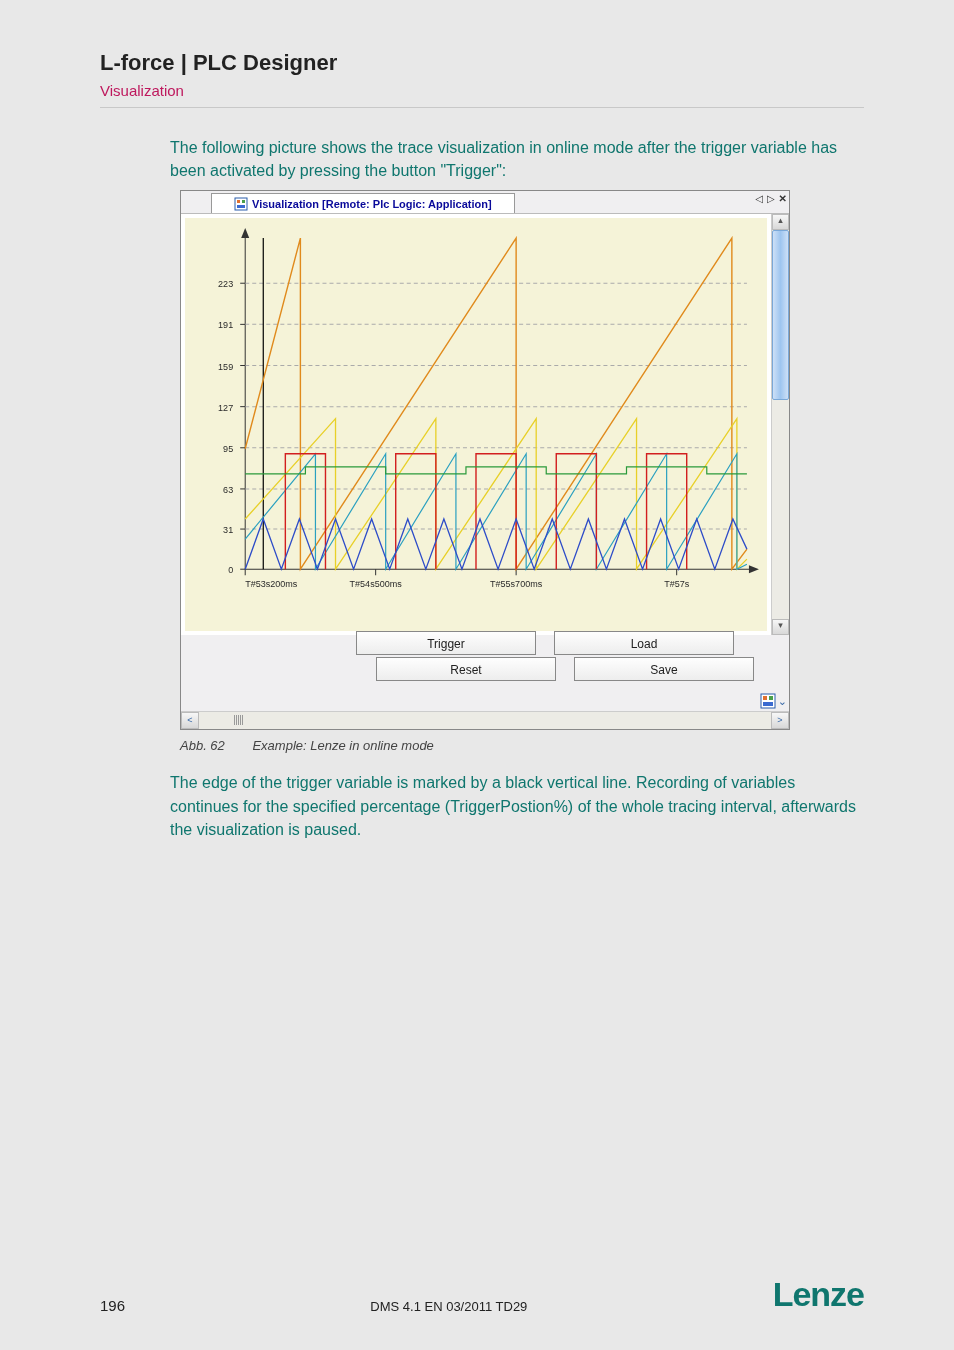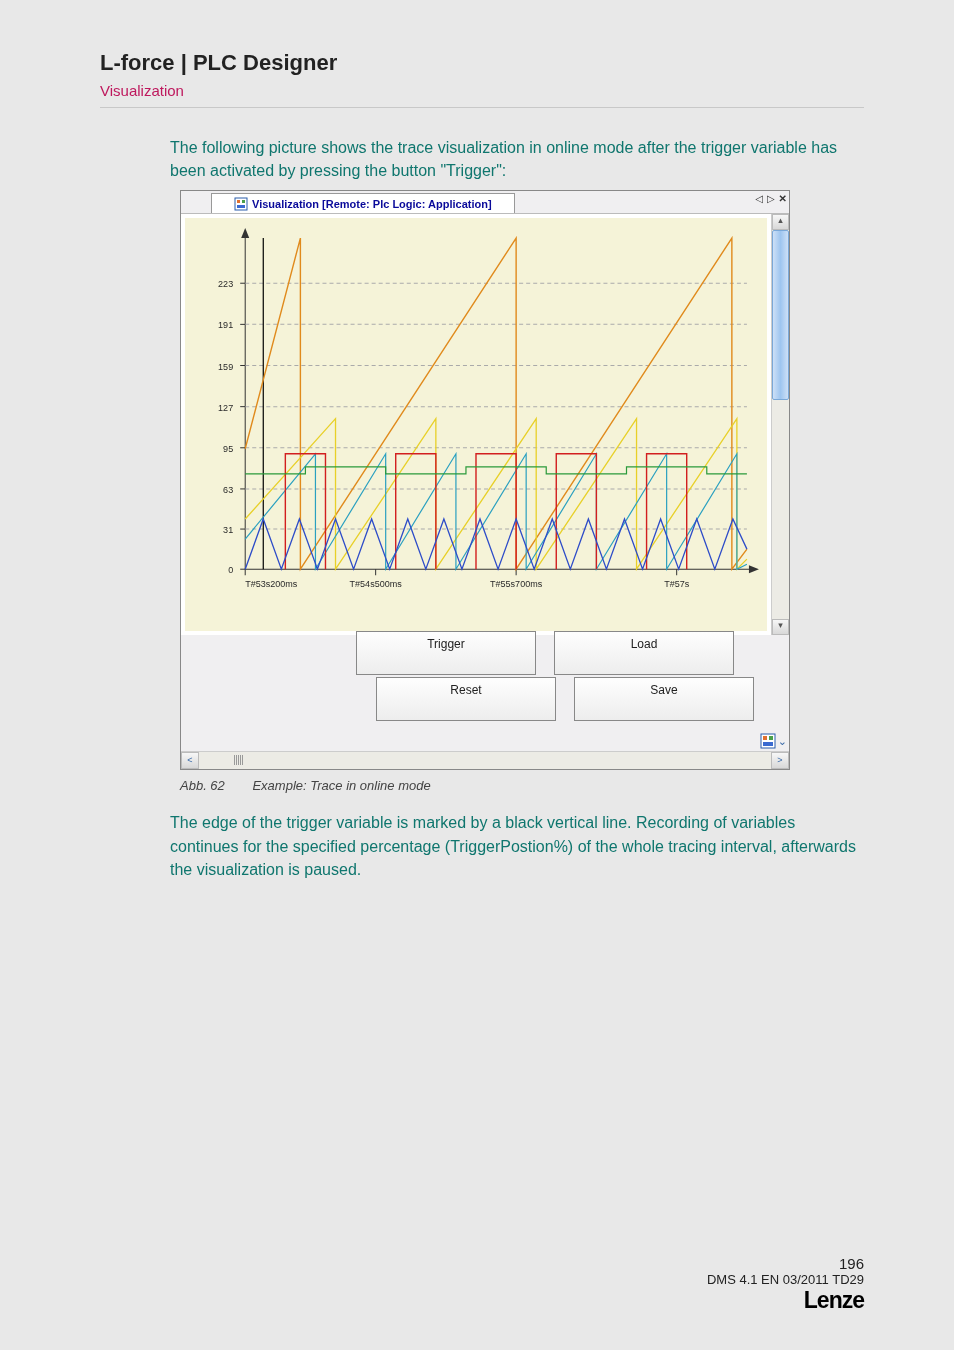--- a/index.html
+++ b/index.html
@@ -121,21 +121,21 @@
   .button-row {
     display: flex;
     gap: 18px;
     margin-left: 175px;
     margin-top: -4px;
     margin-bottom: 6px;
   }
   .button-row2 { margin-bottom: 12px; padding-left: 20px; }
   .app-btn {
     width: 180px;
-    height: 44px;
+    height: 24px;
     background: linear-gradient(#fefefe,#ededed);
     border: 1px solid #888;
     font-size: 12px;
     font-family: Tahoma, Arial, sans-serif;
     color: #222;
     text-align: center;
     line-height: 24px;
   }
   .bottom-icon-row {
     display: flex;
@@ -185,28 +185,27 @@
   .caption .cap-num { margin-right: 24px; margin-top: 16px; }
 
   .footer {
     position: absolute;
     bottom: 36px;
     left: 100px;
     right: 90px;
     display: flex;
     justify-content: space-between;
     align-items: flex-end;
-    flex-direction: column;
   }
   .page-num { font-size: 15px; color: #222; }
   .footer-mid { font-size: 13px; color: #222; }
   .logo {
-    font-size: 23px;
+    font-size: 34px;
     font-weight: 900;
-    color: #000000;
+    color: #0f766e;
     font-family: Arial, sans-serif;
     letter-spacing: -1px;
   }
 
   
   .axislbl { font-size: 9px; fill: #2a2a2a; font-family: Tahoma, Arial; }
 </style>
 </head>
 <body>
 
@@ -339,21 +338,21 @@
       <div class="btn">&lt;</div>
       <div class="track">
         <div class="grip"></div>
       </div>
       <div class="btn">&gt;</div>
     </div>
   </div>
 
   <div class="caption">
     <span class="cap-num">Abb. 62</span>
-    <span>Example: Trace in online mode</span>
+    <span>Example: Lenze in online mode</span>
   </div>
 
   <p class="para" style="margin-top:18px">The edge of the trigger variable is marked by a black vertical line. Recording of variables continues for the specified percentage (TriggerPostion%) of the whole tracing interval, afterwards the visualization is paused.</p>
 </div>
 
 <div class="footer">
   <div class="page-num">196</div>
   <div class="footer-mid">DMS 4.1 EN 03/2011 TD29</div>
   <div class="logo">Lenze</div>
 </div>

